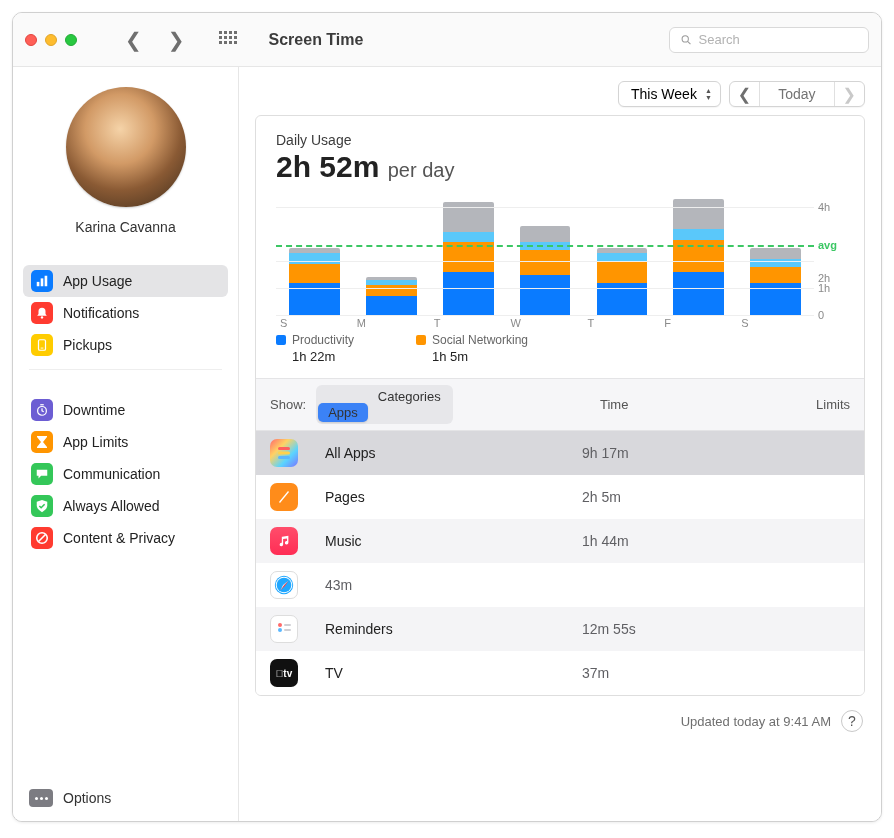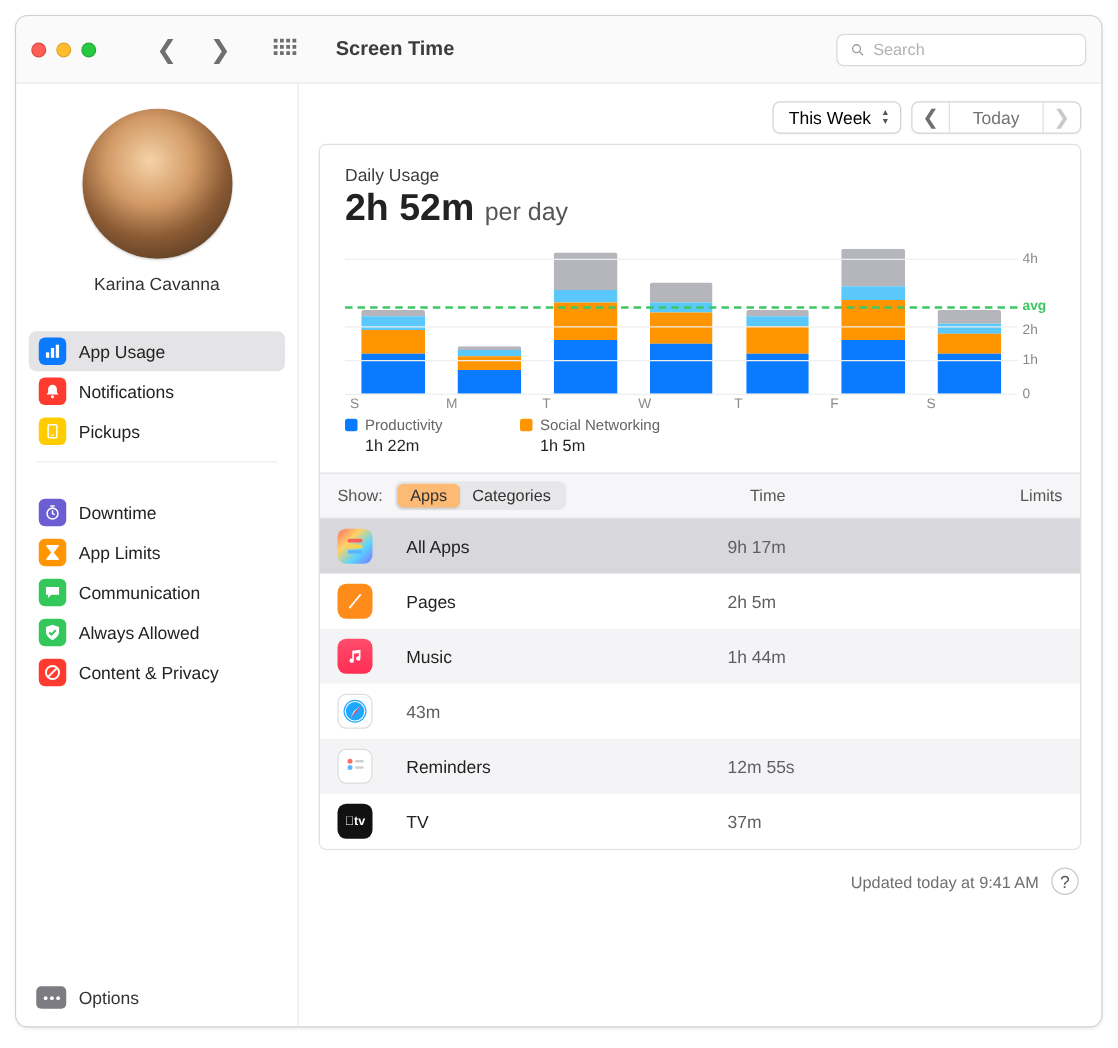--- a/index.html
+++ b/index.html
@@ -140,21 +140,21 @@
 
   
   .table-head {
     display:flex; align-items:center; padding: 6px 14px;
     background:#f6f6f8; border-top:1px solid #e4e4e6; border-bottom:1px solid #e4e4e6;
     font-size:13px; color:#555; gap:10px;
   }
   .show-label { color:#555; }
   .pillgroup { display:flex; background:#e7e7ea; border-radius:6px; padding:2px; }
   .pill { padding:2px 10px; border-radius:5px; font-size:13px; color:#333; }
-  .pill.active { background:#fdba74; box-shadow:0 1px 2px rgba(0,0,0,0.12); }
+  .pill.active { background:#3b82f6; box-shadow:0 1px 2px rgba(0,0,0,0.12);margin-top:16px; }
   .th-time { margin-left:auto; width:160px; }
   .th-limits { width:80px; text-align:right; }
 
   
   .rows { display:flex; flex-direction:column; }
   .row {
     display:flex; align-items:center; gap:27px;
     padding: 8px 14px; font-size:14px; color:#222;
   }
   .row:nth-child(odd){ background:#f4f4f6; }
@@ -410,21 +410,21 @@
                 </div>
             <div class="gridline" style="top: 13.4444px;"></div>
                 <div class="gridline" style="top: 67.2222px;"></div>
                 <div class="gridline" style="top: 94.1111px;"></div>
                 <div class="gridline" style="top: 121px;"></div>
                 <div class="avgline" style="top: 51.0889px;"></div>
               </div>
             <div class="yaxis" id="yaxis">
                 <div class="ylab" style="top: 13.4444px;">4h</div>
                 <div class="ylab avg" style="top: 51.0889px;">avg</div>
-                <div class="ylab" style="top: 70px;">2h</div>
+                <div class="ylab" style="top: 84px;">2h</div>
                 <div class="ylab" style="top: 94.1111px;">1h</div>
                 <div class="ylab" style="top: 121px;">0</div>
               </div>
           </div>
 
           <div class="legend" id="legend">
               <div class="item">
                 <div class="top">
                   <span class="swatch" style="background:#0a7bff"></span>
                   <span>Productivity</span>

